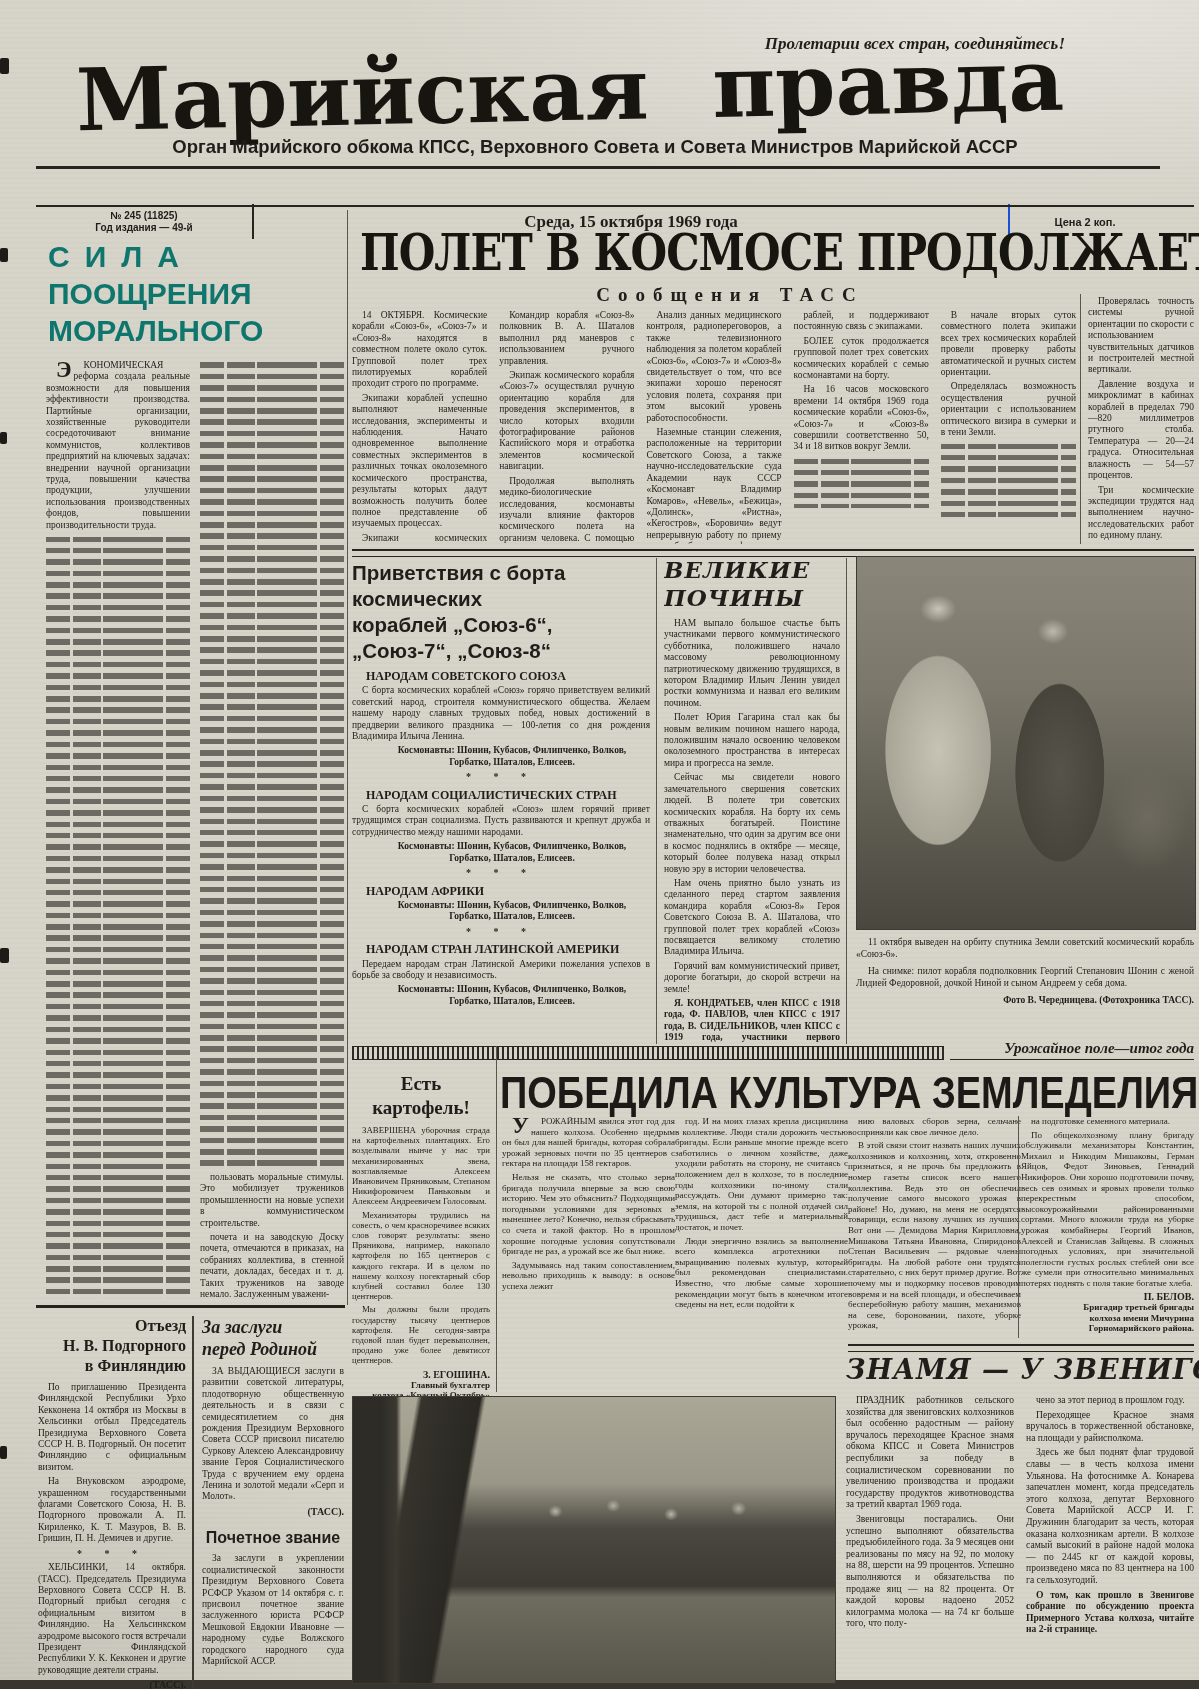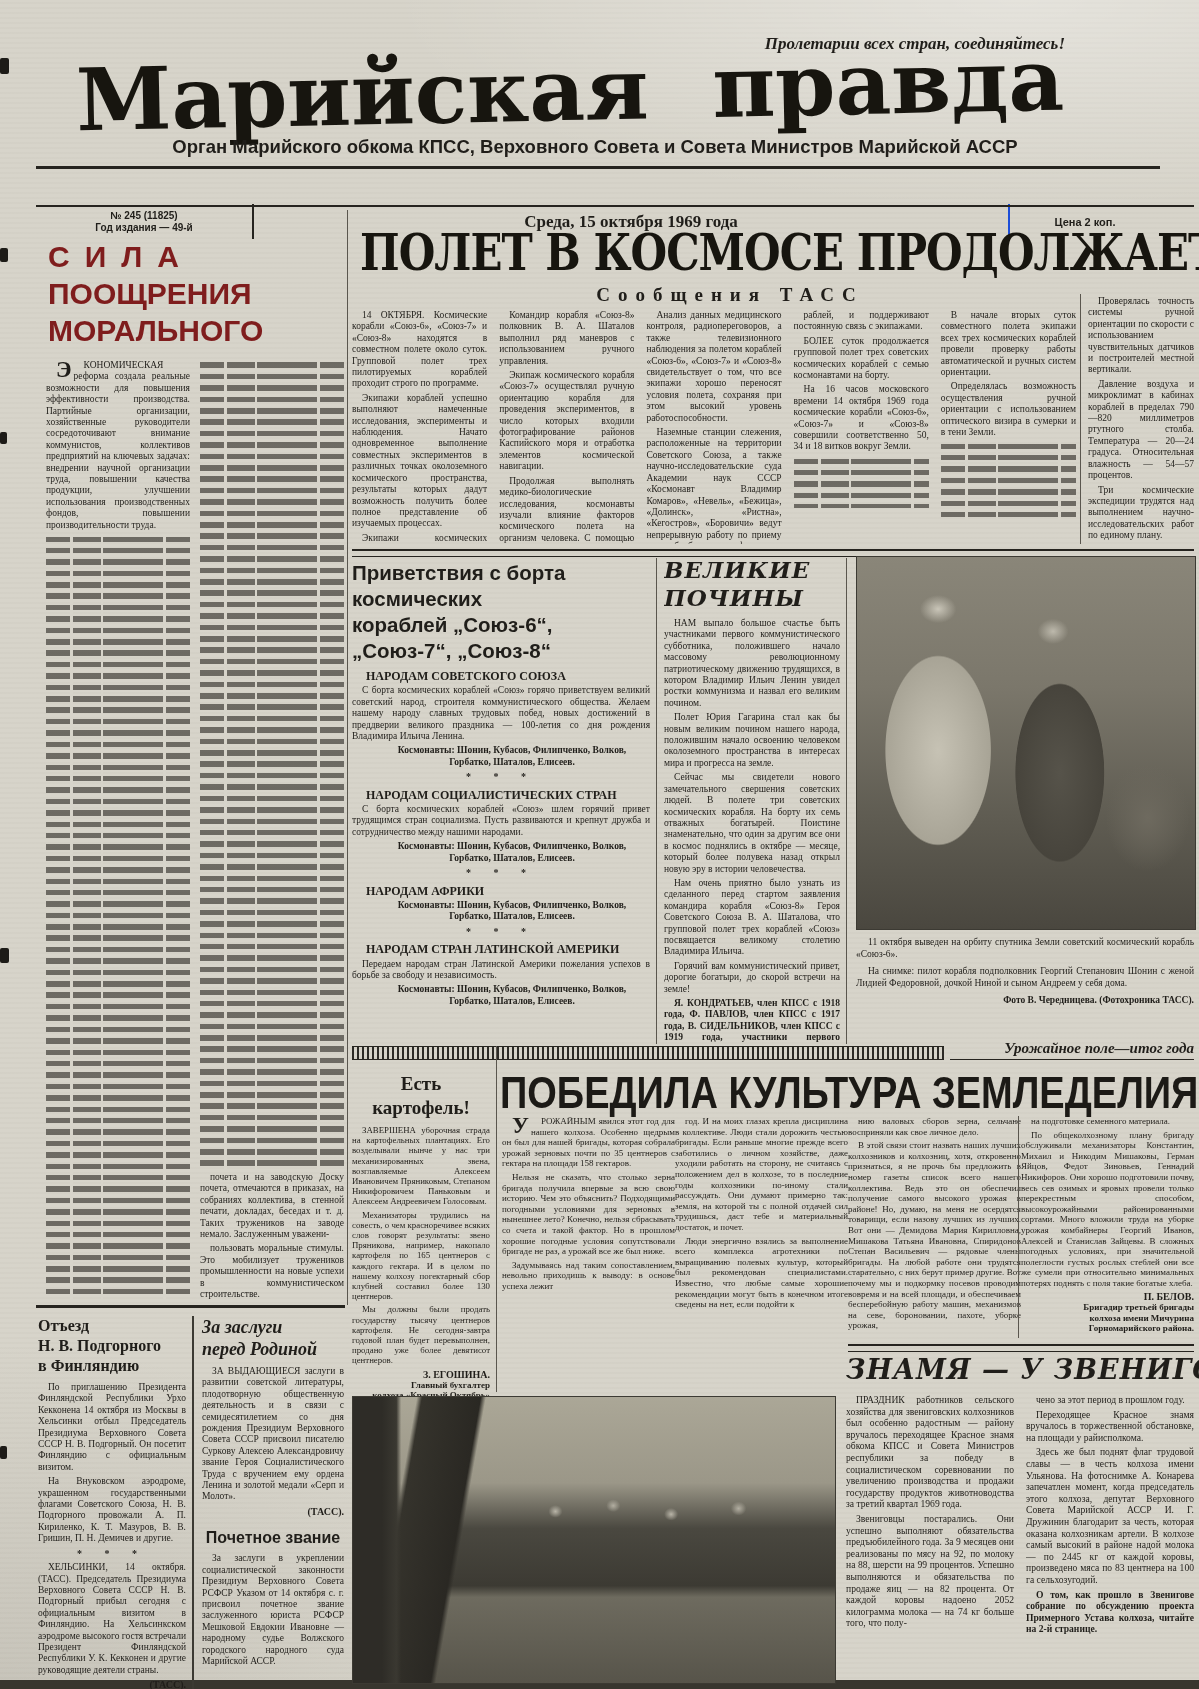--- a/index.html
+++ b/index.html
@@ -25,36 +25,36 @@
   .masthead{font-family:"DejaVu Serif",serif;font-weight:bold;font-size:86px;line-height:100px;
         letter-spacing:0px;word-spacing:34px;text-align:center;transform:rotate(-1.2deg);color:#17150f;}
   .slogan{font-weight:bold;font-style:italic;font-size:17px;text-align:right;}
   .subtitle{font-family:"Liberation Sans",sans-serif;font-weight:bold;font-size:18.5px;text-align:center;}
   .inforow{position:absolute;display:flex;align-items:center;font-weight:bold;margin-top:35px;}
   .inforow .c1{width:216px;border-right:2px solid #26241f;font-family:"Liberation Sans",sans-serif;
         font-size:10px;line-height:12px;text-align:center;height:35px;display:flex;flex-direction:column;justify-content:center;}
   .inforow .c2{flex:1;text-align:center;font-size:17px;}
   .inforow .c3{width:150px;border-left:2px solid #1d4ed8;font-size:11px;text-align:center;height:35px;
         display:flex;align-items:center;justify-content:center;font-family:"Liberation Sans",sans-serif;}
-  .h-sila{font-family:"Liberation Sans",sans-serif;font-weight:bold;font-size:30px;line-height:37px;color:#7f1d1d;}
+  .h-sila{font-family:"Liberation Sans",sans-serif;font-weight:bold;font-size:30px;line-height:37px;color:#0f766e;}
   .h-sila .l1{letter-spacing:15px;}
   .h-polet{font-family:"DejaVu Serif",serif;font-weight:bold;font-size:42px;white-space:nowrap;
         transform:scaleY(1.22);transform-origin:left top;letter-spacing:-1px;color:#17150f;}
   .h-tass{font-weight:bold;font-size:19px;letter-spacing:8px;text-align:center;}
   .h-greet{font-family:"Liberation Sans",sans-serif;font-weight:bold;font-size:20.5px;line-height:26px;}
   .greet-head{font-weight:bold;font-size:12px;margin:7px 0 3px 14px;}
   .greet-sig{font-weight:bold;font-size:9.5px;line-height:11.4px;text-align:center;margin:2px 18px 0 40px;}
   .stars{font-weight:bold;text-align:center;font-size:10px;letter-spacing:10px;margin:3px 0;}
   .h-velikie{font-family:"DejaVu Serif",serif;font-weight:bold;font-style:italic;font-size:23px;line-height:28px;letter-spacing:1px;}
   .h-potato{font-weight:bold;font-size:19px;line-height:24px;text-align:center;}
   .kicker{font-weight:bold;font-style:italic;font-size:15px;text-align:right;border-bottom:1px solid #26241f;padding-bottom:2px;}
   .h-pobedila{font-family:"Liberation Sans",sans-serif;font-weight:bold;font-size:38px;white-space:nowrap;
         transform:scaleY(1.18);transform-origin:center top;text-align:center;width:100%;color:#1c1a16;}
   .h-znamya{font-family:"DejaVu Serif",serif;font-weight:bold;font-style:italic;font-size:27px;letter-spacing:1px;text-align:center;white-space:nowrap;}
-  .h-small{font-weight:bold;font-size:16px;line-height:20px;}
+  .h-small{font-weight:bold;font-size:16px;line-height:20px;text-align:right;}
   .h-merits{font-weight:bold;font-style:italic;font-size:18px;line-height:22px;}
   .h-honor{font-family:"Liberation Sans",sans-serif;font-weight:bold;font-size:16px;}
   .sig-name{font-weight:bold;text-align:right;font-size:10px;margin-top:2px;}
   .sig-role{font-weight:bold;text-align:right;font-size:9px;line-height:10.5px;}
   .caption{font-size:9.5px;line-height:12px;text-align:justify;}
   .caption p{margin:0 0 5px 0;text-indent:12px;}
   .credit{font-weight:bold;text-align:right;font-size:9.5px;}
   .colflex{display:flex;}
   .colflex>div{flex:1;overflow:hidden;}
   .photo{border:1px solid #3c3a33;}
@@ -93,22 +93,22 @@
     <div>ПООЩРЕНИЯ</div>
     <div>МОРАЛЬНОГО</div>
   </div>
   <div class="abs colflex" style="left:46px;top:360px;width:298px;height:940px;gap:10px;">
     <div class="jtext">
       <p class="lead-p">ЭКОНОМИЧЕСКАЯ реформа создала реальные возможности для повышения эффективности производства. Партийные организации, хозяйственные руководители сосредоточивают внимание коммунистов, коллективов предприятий на ключевых задачах: внедрении научной организации труда, повышении качества продукции, улучшении использования производственных фондов, повышении производительности труда.</p>
       <div class="sim" style="height:788px;"></div>
     </div>
     <div class="jtext">
       <div class="sim" style="height:812px;"></div>
+      <p>пользовать моральные стимулы. Это мобилизует тружеников промышленности на новые успехи в коммунистическом строительстве.</p>
       <p>почета и на заводскую Доску почета, отмечаются в приказах, на собраниях коллектива, в стенной печати, докладах, беседах и т. д. Таких тружеников на заводе немало. Заслуженным уважени-</p>
-      <p>пользовать моральные стимулы. Это мобилизует тружеников промышленности на новые успехи в коммунистическом строительстве.</p>
     </div>
   </div>
 
   <div class="abs h-polet" style="left:360px;top:222px;">ПОЛЕТ В КОСМОСЕ ПРОДОЛЖАЕТСЯ</div>
   <div class="abs h-tass" style="left:430px;top:284px;width:600px;">Сообщения ТАСС</div>
   <div class="abs colflex jtext" style="left:352px;top:310px;width:724px;height:234px;gap:12px;">
     <div>
       <p>14 ОКТЯБРЯ. Космические корабли «Союз-6», «Союз-7» и «Союз-8» находятся в совместном полете около суток. Групповой полет трех пилотируемых кораблей проходит строго по программе.</p>
       <p>Экипажи кораблей успешно выполняют намеченные исследования, эксперименты и наблюдения. Начато одновременное выполнение совместных экспериментов в различных точках околоземного космического пространства, результаты которых дадут возможность получить более полное представление об изучаемых процессах.</p>
       <p>Экипажи космических кораблей «Союз-6» и «Союз-8» проводили наблюдения и фотографирование облачных образований и циклонов, Луны и звезд на фоне горизонта, а также осуществляли оценку яркости нашей планеты в сумеречной и на освещенной сторонах.</p>

